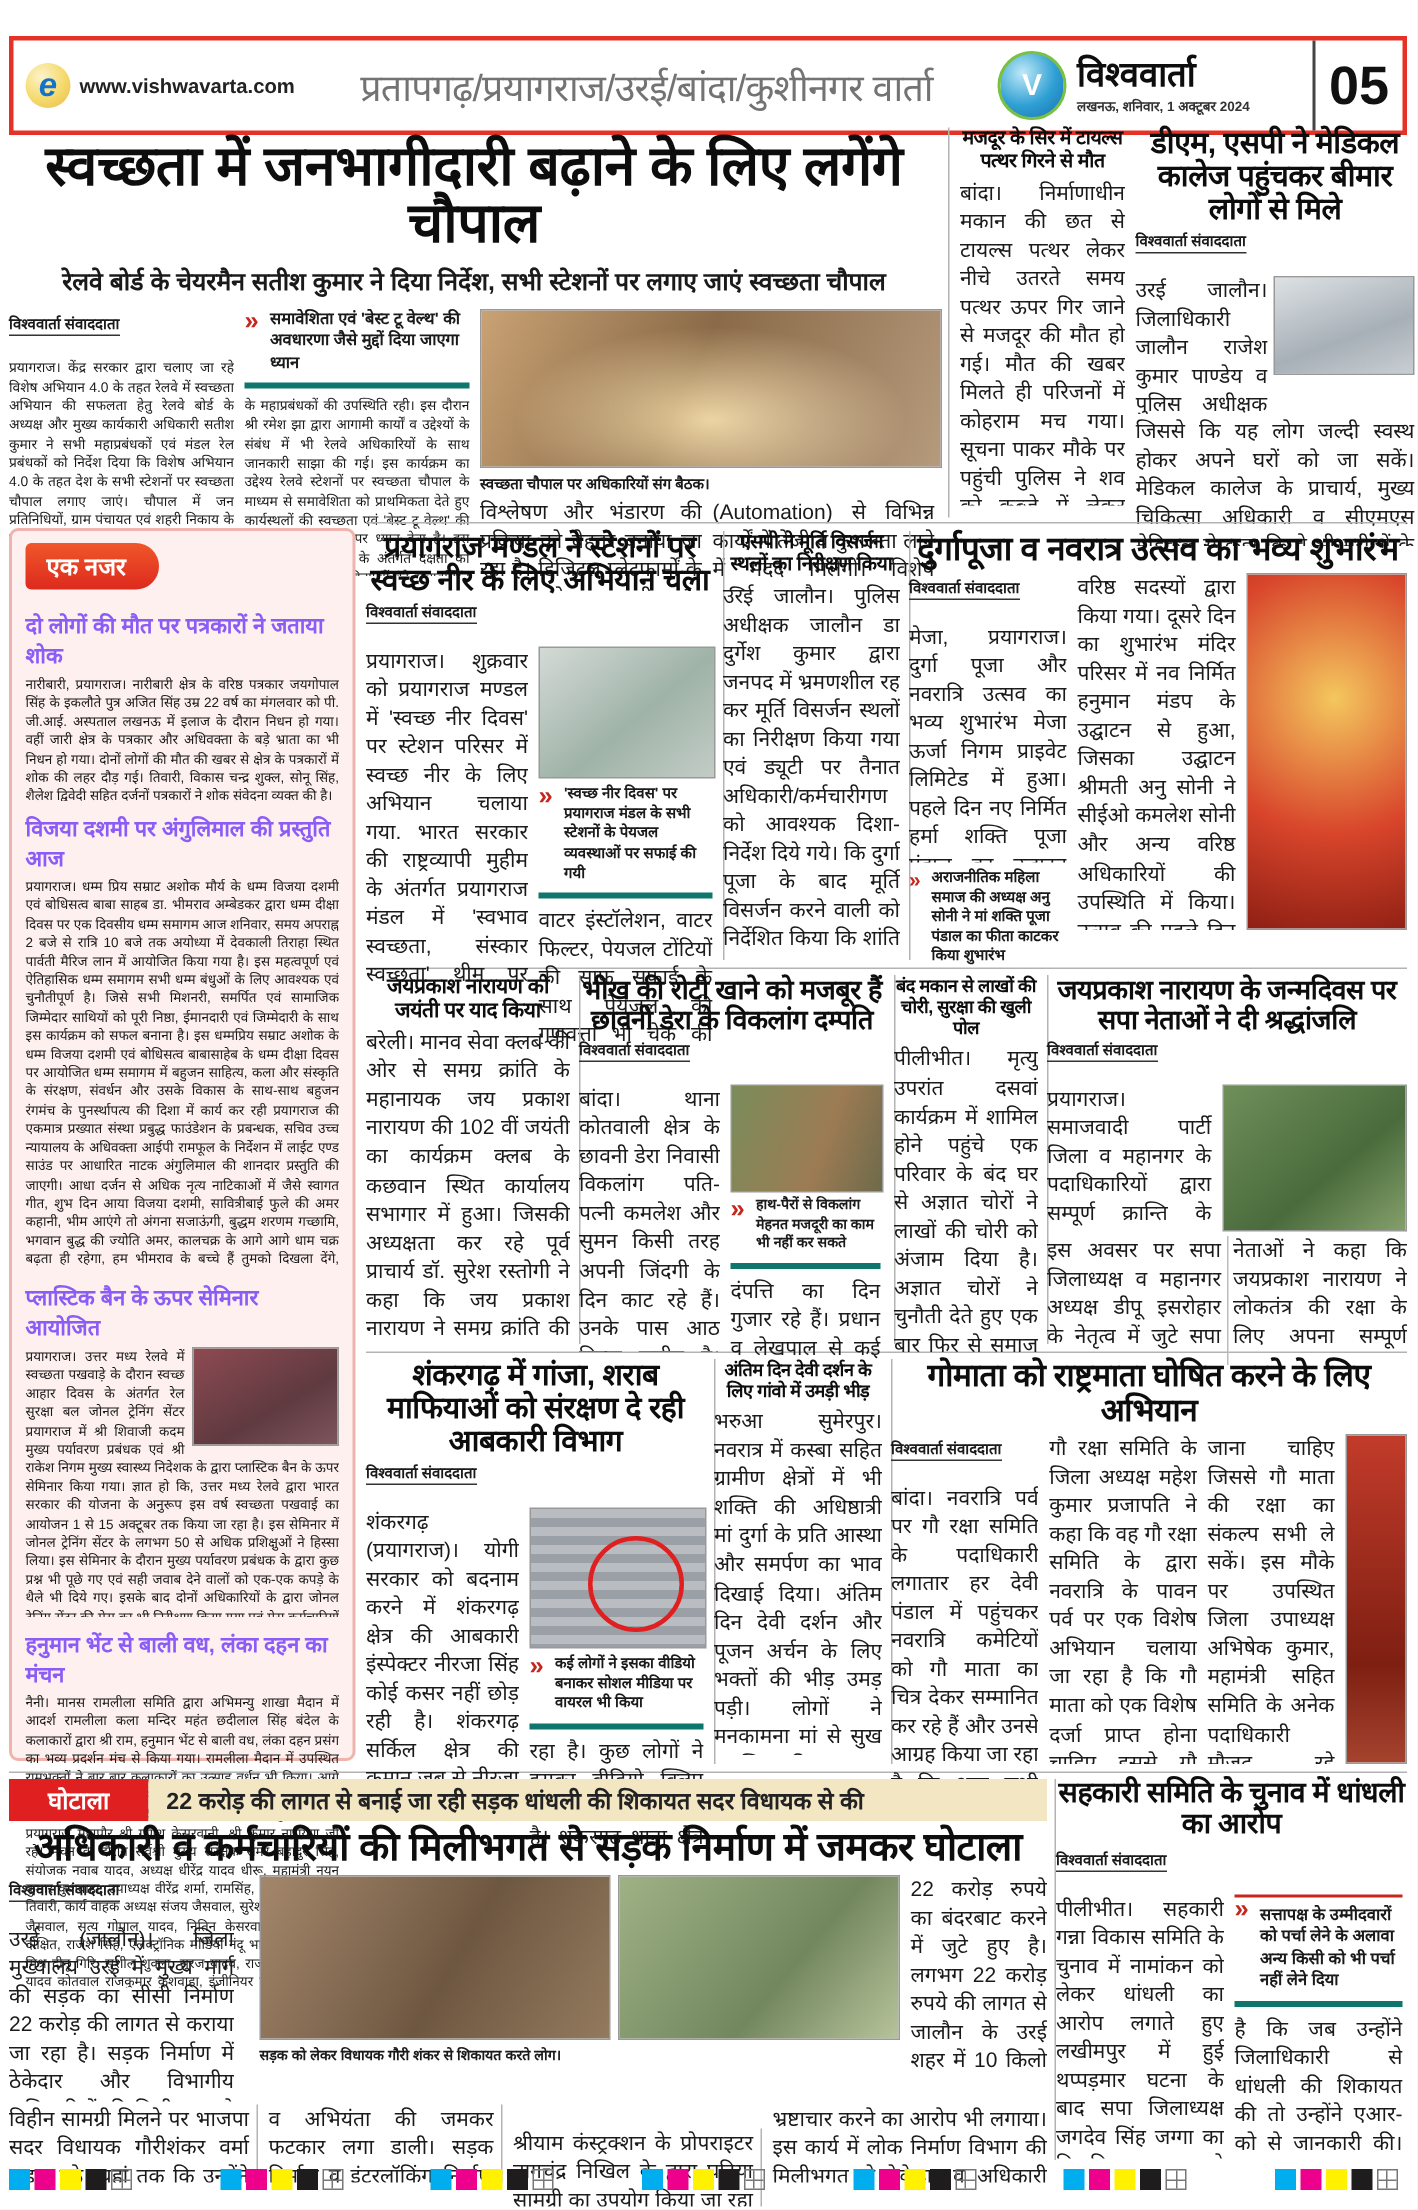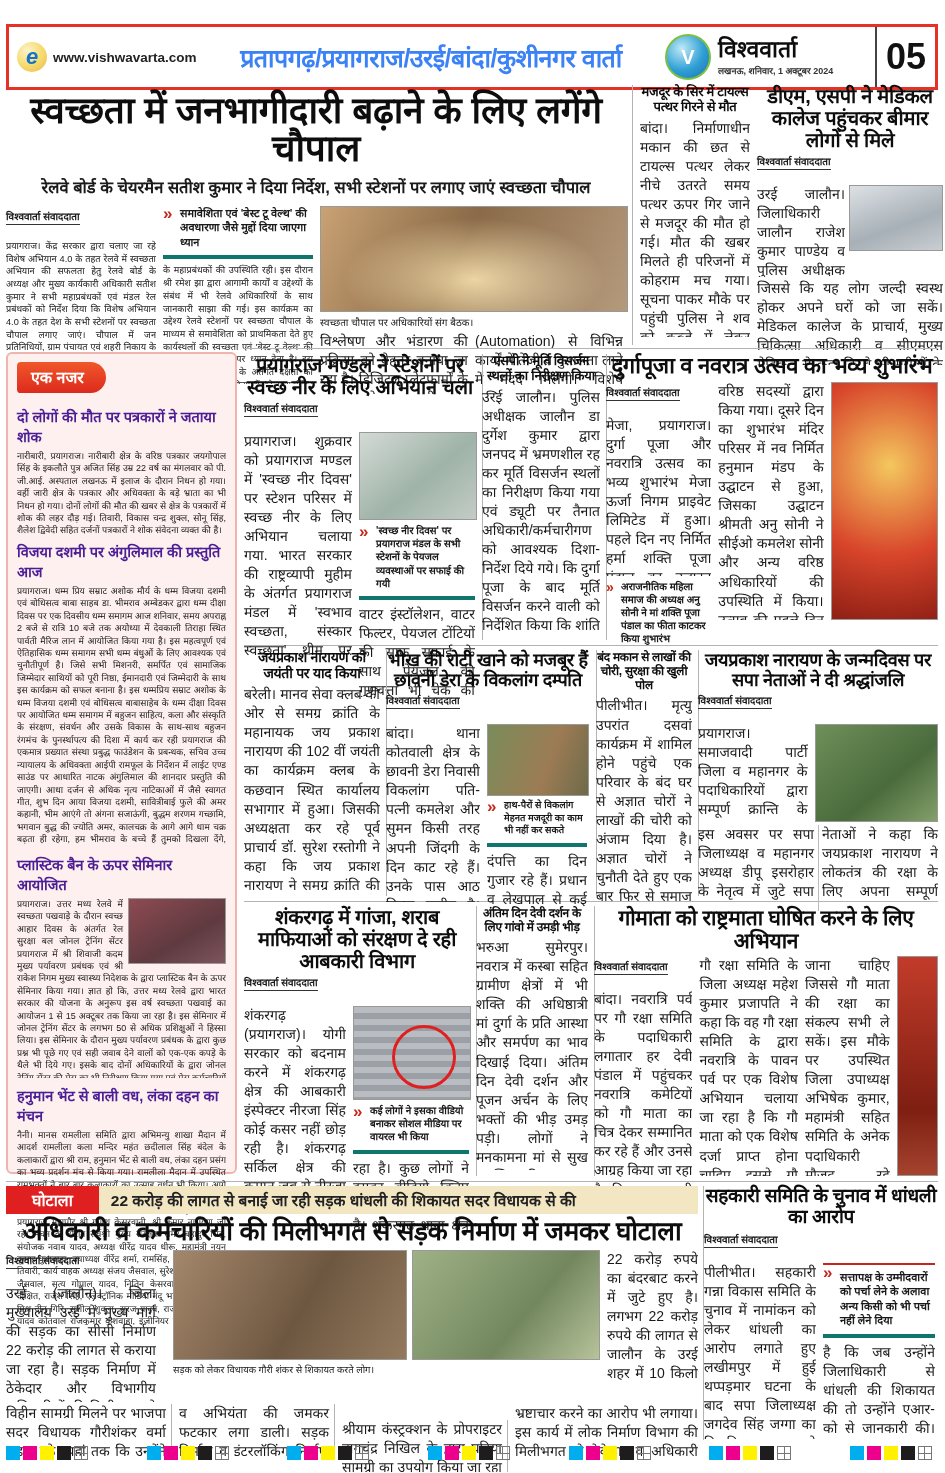--- a/index.html
+++ b/index.html
@@ -4,48 +4,48 @@
 <style>
   html,body{margin:0;padding:0;background:#f2f2f2;}
   .page{position:relative;width:945px;height:1473px;background:#fff;margin:0 auto;
         font-family:"Liberation Sans",sans-serif;color:#1a1a1a;overflow:hidden;}
   .abs{position:absolute;}
   
   .hdr{left:6px;top:24px;width:926px;height:60px;border:3px solid #e63226;display:flex;align-items:center;background:#fff;}
   .hdr-url{width:180px;display:flex;align-items:center;gap:6px;padding-left:8px;}
   .e-logo{width:30px;height:30px;border-radius:50%;background:radial-gradient(circle at 35% 30%,#fdf3c9,#f5d96b 55%,#e8b94a);display:flex;align-items:center;justify-content:center;font-size:22px;font-style:italic;font-weight:bold;color:#1273c9;}
   .url-txt{font-weight:bold;font-size:13.5px;color:#222;}
-  .hdr-region{flex:1;text-align:center;font-size:25px;font-weight:700;color:#3b82f6;letter-spacing:-0.5px;}
+  .hdr-region{flex:1;text-align:center;font-size:25px;font-weight:400;color:#737373;letter-spacing:-0.5px;}
   .hdr-brand{width:210px;display:flex;align-items:center;gap:7px;}
   .globe{width:42px;height:42px;border-radius:50%;background:radial-gradient(circle at 35% 30%,#bfe9f7,#2e9fd4 55%,#1b6fae);display:flex;align-items:center;justify-content:center;color:#fff;font-weight:900;font-size:20px;border:2px solid #7ac143;}
   .brand-name{font-size:23px;font-weight:900;color:#0d0d0d;line-height:1;}
   .brand-date{font-size:9px;font-weight:bold;color:#333;margin-top:3px;}
   .hdr-page{width:58px;align-self:stretch;border-left:2px solid #444;display:flex;align-items:center;justify-content:center;font-size:36px;font-weight:900;color:#111;}
   
   .byline{font-weight:bold;font-size:10px;border-bottom:1.5px solid #333;display:inline-block;padding-bottom:1px;margin-bottom:15px;}
   .bd{font-size:9.2px;line-height:1.38;text-align:justify;overflow:hidden;}
   .bd-s{font-size:14px;line-height:1.36;text-align:justify;overflow:hidden;}
   .pq{position:relative;padding-left:17px;font-weight:bold;font-size:11px;line-height:1.32;border-bottom:4px solid #0f766e;padding-bottom:6px;margin-bottom:5px;}
   .pq::before{content:"\00BB";color:#c5271d;position:absolute;left:0;top:-3px;font-size:17px;font-weight:900;}
-  .cap{font-weight:normal;font-size:10px;margin:3px 0;}
+  .cap{font-weight:bold;font-size:10px;margin:3px 0;}
   .photo{position:relative;overflow:hidden;background:#ccc;}
   .vr{border-right:1px solid #b3b3b3;}
   .rule{position:absolute;background:#b3b3b3;height:1px;}
   h1,h2,h3{margin:0;color:#0d0d0d;font-weight:900;letter-spacing:-0.3px;}
   .hl-xl{font-size:37px;line-height:1.04;text-align:center;}
   .deck{font-size:16.5px;font-weight:bold;text-align:center;margin-top:6px;}
   .hl-l{font-size:20px;line-height:1.1;text-align:center;}
   .hl-m{font-size:17px;line-height:1.12;text-align:center;}
   .hl-s{font-size:13px;line-height:1.15;text-align:center;}
   .hl-xs{font-size:12px;line-height:1.18;text-align:center;}
   .flx{display:flex;gap:7px;}
   
   .eknazar{left:6px;top:352px;width:231px;height:822px;background:#fdf0ee;border:2px solid #efb4ad;border-radius:6px;padding:8px 9px;box-sizing:border-box;}
   .ek-tag{display:inline-block;background:linear-gradient(180deg,#f0572b,#dd2a1d);color:#fff;font-weight:900;font-size:16px;padding:4px 22px 5px 14px;border-radius:4px 16px 16px 4px;margin-bottom:6px;}
-  .ek-title{font-size:14.5px;font-weight:900;margin:7px 0 4px 0;color:#4c1d95;}
+  .ek-title{font-size:14.5px;font-weight:900;margin:7px 0 4px 0;color:#8b5cf6;}
   .ek-body{font-size:9px;line-height:1.38;text-align:justify;}
   
   .gh-tagrow{display:flex;align-items:stretch;margin-bottom:4px;}
   .gh-tag{background:#e02020;color:#fff;font-weight:900;font-size:16px;padding:3px 26px;display:flex;align-items:center;}
   .gh-kicker{flex:1;background:#f3e6c3;font-weight:bold;font-size:15.5px;padding:3px 12px;display:flex;align-items:center;color:#222;}
   .gh-head{font-size:26px;line-height:1.05;text-align:center;margin:4px 0 5px 0;}
   
   .cmyk{left:6px;top:1446px;width:926px;display:flex;justify-content:space-between;}
   .cmyk-g{display:flex;gap:3px;align-items:center;}
   .sq{width:14px;height:14px;}

